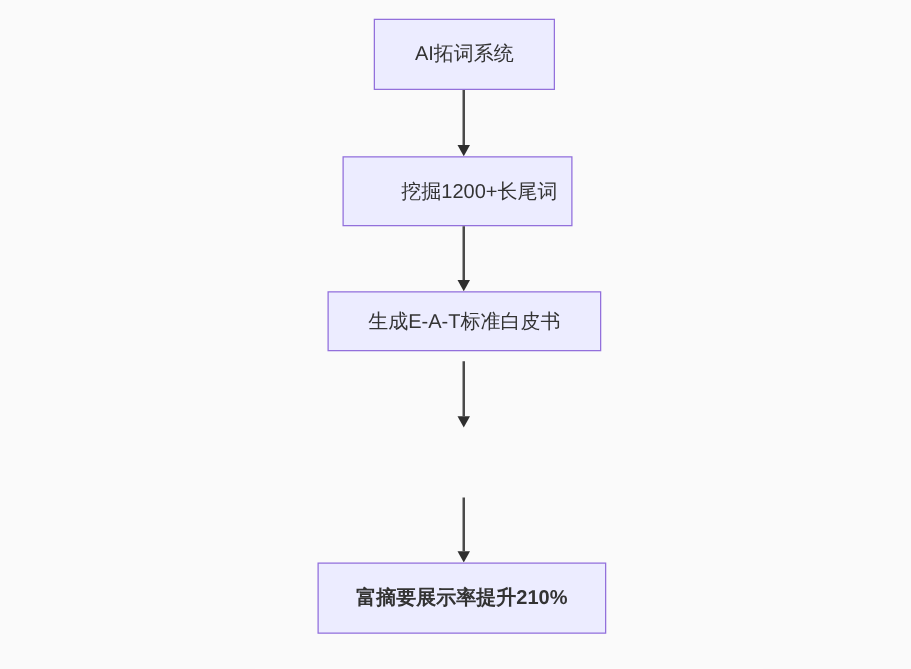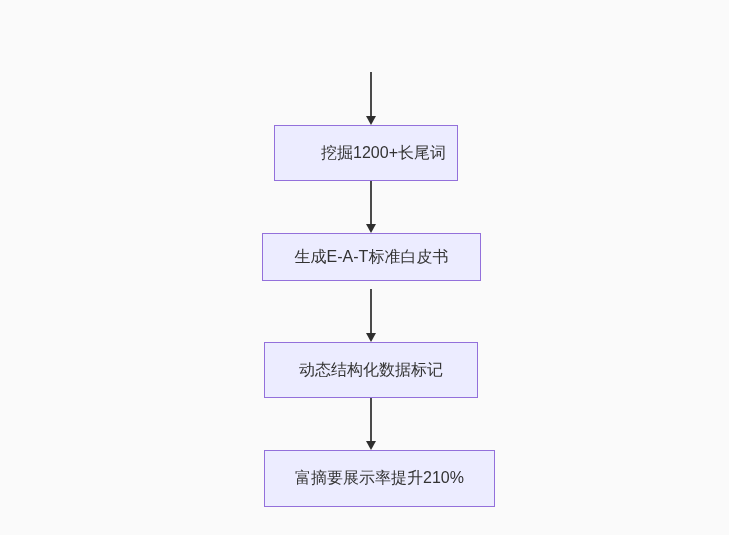--- a/index.html
+++ b/index.html
@@ -27,21 +27,21 @@
     display: flex;
     align-items: center;
     justify-content: center;
     text-align: center;
     white-space: nowrap;
   }
   .node-1 { left: 299px; top: 15px;  width: 145px; height: 57px; }
   .node-2 { left: 274px; top: 125px; width: 184px; height: 56px; padding-left: 35px; }
   .node-3 { left: 262px; top: 233px; width: 219px; height: 48px; }
   .node-4 { left: 264px; top: 342px; width: 214px; height: 56px; }
-  .node-5 { left: 264px; top: 450px; width: 231px; height: 57px; }
+  .node-5 { left: 254px; top: 450px; width: 231px; height: 57px; font-weight: bold; }
 
   .flow-arrow {
     position: absolute;
     left: 366px;           
     width: 10px;
     display: flex;
     flex-direction: column;
     align-items: center;
   }
   .arrow-1 { top: 72px;  height: 53px; }
@@ -60,20 +60,23 @@
     border-left: 5px solid transparent;
     border-right: 5px solid transparent;
     border-top: 9px solid #2e2e2e;
   }
 </style>
 </head>
 <body>
 
 <div class="canvas">
 
+  <div class="flow-node node-1">
+    <span>AI拓词系统</span>
+  </div>
 
   <div class="flow-arrow arrow-1">
     <div class="arrow-line"></div>
     <div class="arrow-head"></div>
   </div>
 
   <div class="flow-node node-2">
     <span>挖掘1200+长尾词</span>
   </div>
 
@@ -84,23 +87,20 @@
 
   <div class="flow-node node-3">
     <span>生成E-A-T标准白皮书</span>
   </div>
 
   <div class="flow-arrow arrow-3">
     <div class="arrow-line"></div>
     <div class="arrow-head"></div>
   </div>
 
-  <div class="flow-node node-4">
-    <span>动态结构化数据标记</span>
-  </div>
 
   <div class="flow-arrow arrow-4">
     <div class="arrow-line"></div>
     <div class="arrow-head"></div>
   </div>
 
   <div class="flow-node node-5">
     <span>富摘要展示率提升210%</span>
   </div>
 

